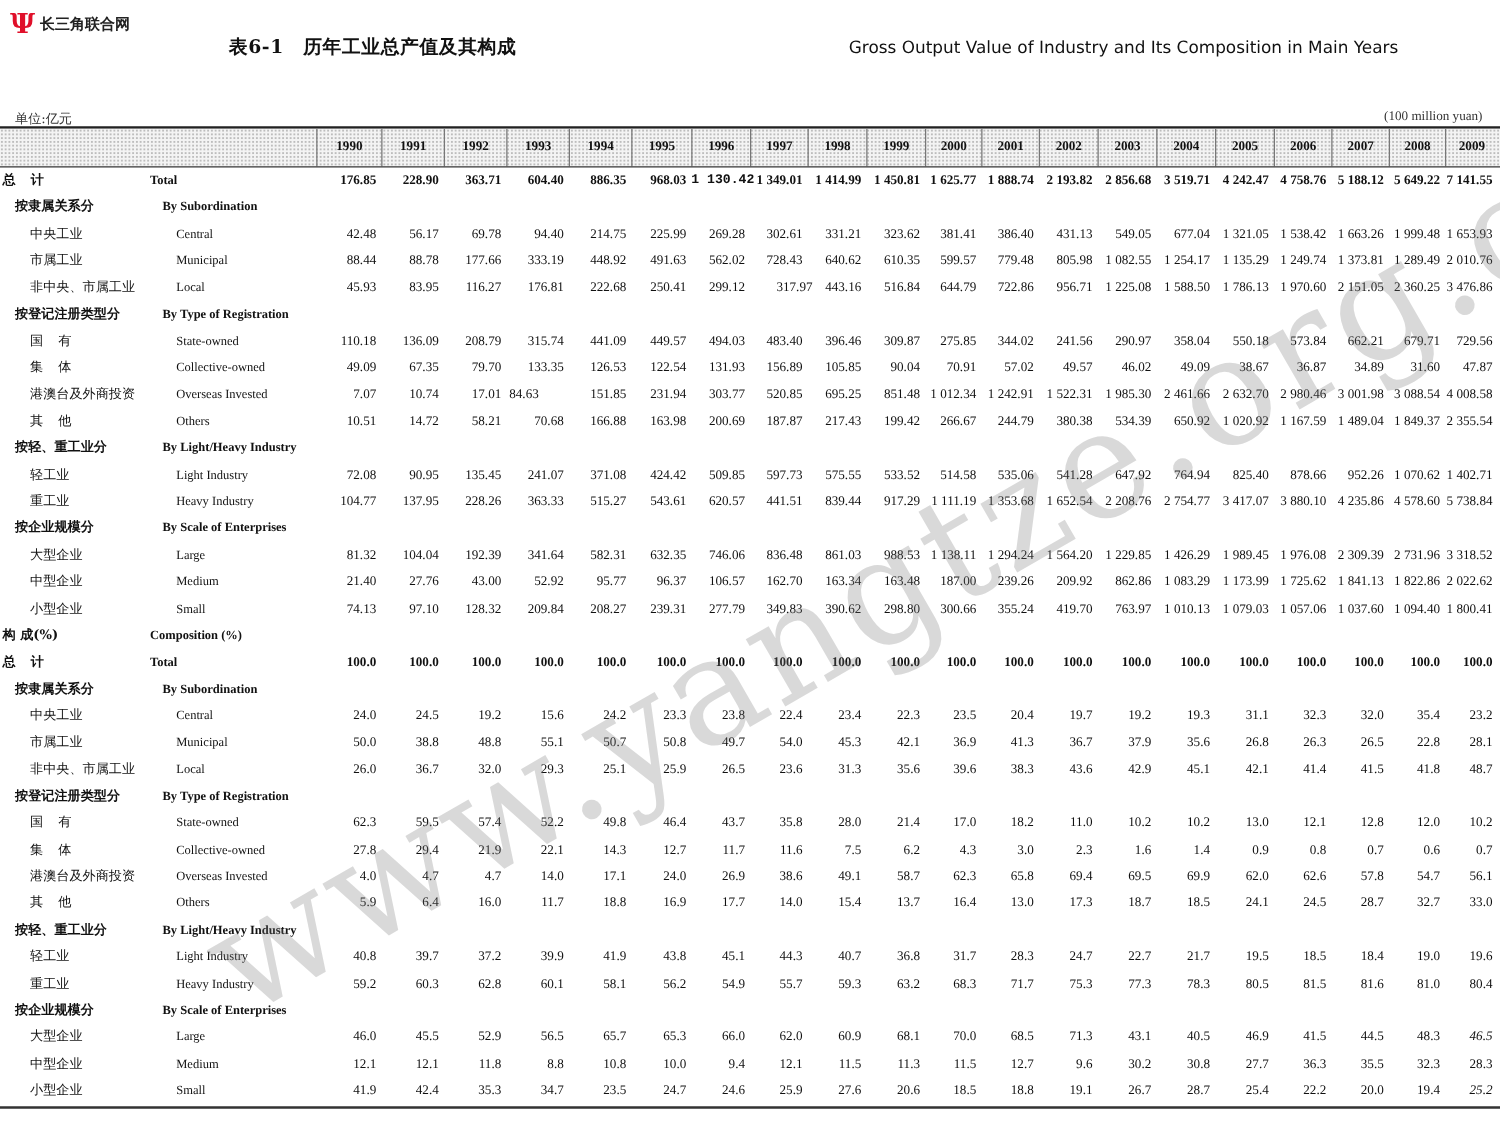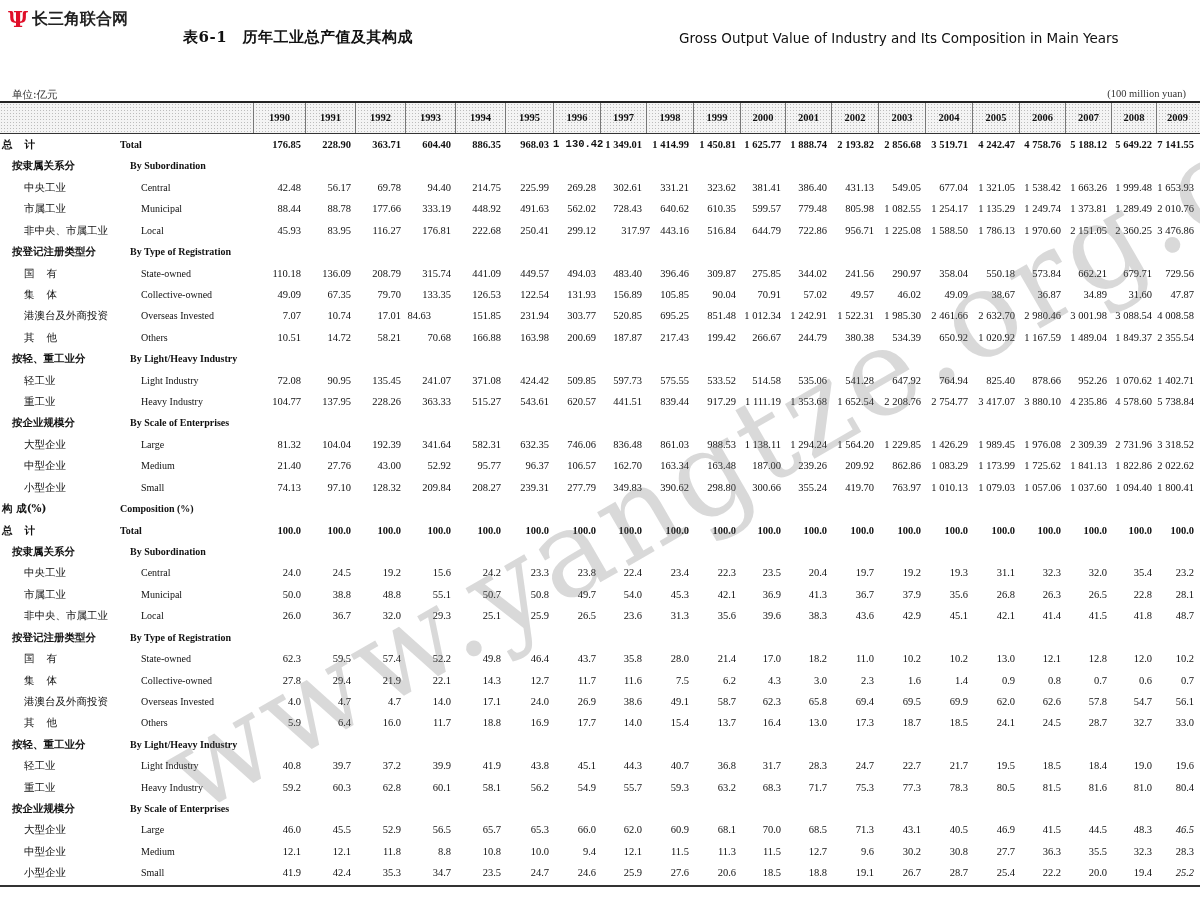--- a/index.html
+++ b/index.html
@@ -2,21 +2,21 @@
 <html><head>
 <meta charset="utf-8">
 <style>
   html, body { margin: 0; padding: 0; background: #ffffff; }
   body {
     width: 1200px; height: 907px; position: relative; overflow: hidden;
     font-family: "Liberation Serif", "DejaVu Serif", serif; color: #111;
   }
   .logo { position: absolute; left: 8px; top: 8px; display: flex; align-items: center; gap: 4px; }
   .logo-icon { color: #e0102a; font-size: 22px; font-weight: bold; line-height: 22px; font-family: "DejaVu Serif", serif; }
-  .logo-text { font-family: "DejaVu Sans", sans-serif; font-size: 16px; font-weight: bold; color: #222; }
+  .logo-text { font-family: "DejaVu Sans", sans-serif; font-size: 12px; font-weight: bold; color: #222; }
   .title-cn { position: absolute; left: 183px; top: 28px; font-size: 15px; font-weight: bold; font-family: "DejaVu Serif", serif; letter-spacing: 0.5px; }
   .title-en { position: absolute; left: 679px; top: 30px; font-size: 13.5px; font-family: "DejaVu Sans", sans-serif; }
   .unit-cn { position: absolute; left: 12px; top: 88px; font-size: 10.5px; color: #333; font-family: "DejaVu Serif", serif; }
   .unit-en { position: absolute; right: 14px; top: 88px; font-size: 10.5px; color: #333; }
 
   .rule-top { position: absolute; left: 0; right: 0; top: 101px; height: 2px; background: #222; }
   .hdr { position: absolute; left: 0; top: 103px; width: 1200px; height: 30px;
     background-color: #f4f4f4;
     background-image: radial-gradient(#bdbdbd 0.6px, transparent 0.7px);
     background-size: 3px 3px;

